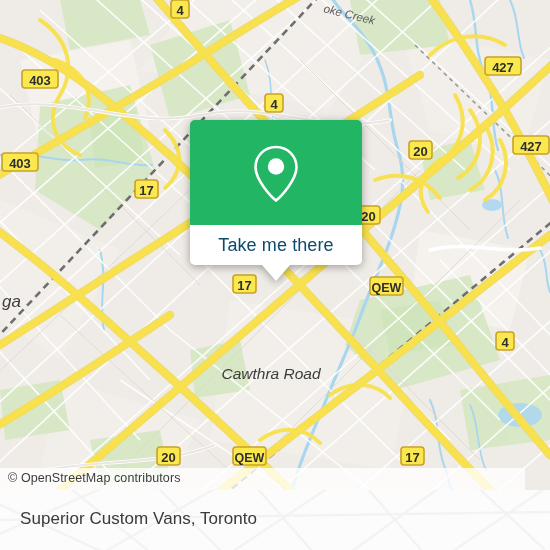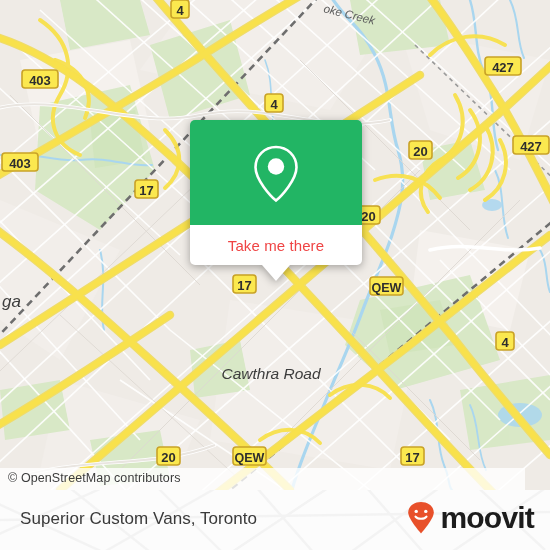--- a/index.html
+++ b/index.html
@@ -19,21 +19,21 @@
   #attribution span{position:absolute;left:8px;top:3px;font-size:12.5px;color:#3c3c3c;
       letter-spacing:.1px;}
 
   
   #callout{position:absolute;left:190px;top:120px;width:172px;
       border-radius:5px;filter:drop-shadow(0 2px 4px rgba(0,0,0,.33));}
   #callout .top{height:105px;border-radius:5px 5px 0 0;
       display:flex;align-items:center;justify-content:center;}
   #callout .bottom{height:40px;background:#fff;border-radius:0 0 5px 5px;
       display:flex;align-items:center;justify-content:center;position:relative;}
-  #callout .bottom .lbl{font-size:15px;color:#ef4444;letter-spacing:.1px;}
+  #callout .bottom .lbl{font-size:18px;color:#0c4a6e;letter-spacing:.1px;}
   #callout .tail{position:absolute;left:50%;top:100%;margin-left:-14px;
       width:0;height:0;border-left:14px solid transparent;
       border-right:14px solid transparent;border-top:16px solid #fff;}
 
   
   #bottombar{position:absolute;left:0;top:490px;width:550px;height:60px;
       background:#fcfcfc;overflow:hidden;}
   #bottombar .watermark{position:absolute;left:0;top:0;width:550px;height:60px;opacity:.5;}
   #place-title{position:absolute;left:20px;top:19px;font-size:17px;color:#3a3a3a;
       letter-spacing:.05px;}
@@ -319,24 +319,15 @@
           <path d="M470,-10 L545,60"></path>
         <path d="M-10,48 L120,-10"></path>
           <path d="M90,70 L230,-10"></path>
         <path d="M220,70 L340,-10"></path>
           <path d="M340,70 L450,-10"></path>
         <path d="M440,70 L550,-5"></path>
         <path d="M0,30 L550,22"></path>
       </g>
     </svg>
     <div id="place-title">Superior Custom Vans, Toronto</div>
-    <div id="brand">
-      <svg width="32" height="34" viewBox="0 0 32 34">
-        <path d="M16 32.5 C16 32.5 3.2 18.2 3.2 11.6 C3.2 5.4 8.9 1 16 1 C23.1 1 28.8 5.4 28.8 11.6 C28.8 18.2 16 32.5 16 32.5 Z" fill="#e8502a"></path>
-        <circle cx="11.2" cy="10.4" r="1.7" fill="#ffffff"></circle>
-        <circle cx="20.8" cy="10.4" r="1.7" fill="#ffffff"></circle>
-        <path d="M10.5 15.6 C12.4 18.4 19.6 18.4 21.5 15.6" fill="none" stroke="#ffffff" stroke-width="2.1" stroke-linecap="round"></path>
-      </svg>
-      <span class="word">moovit</span>
-    </div>
   </div>
 
 </div>
 
 </body></html>

